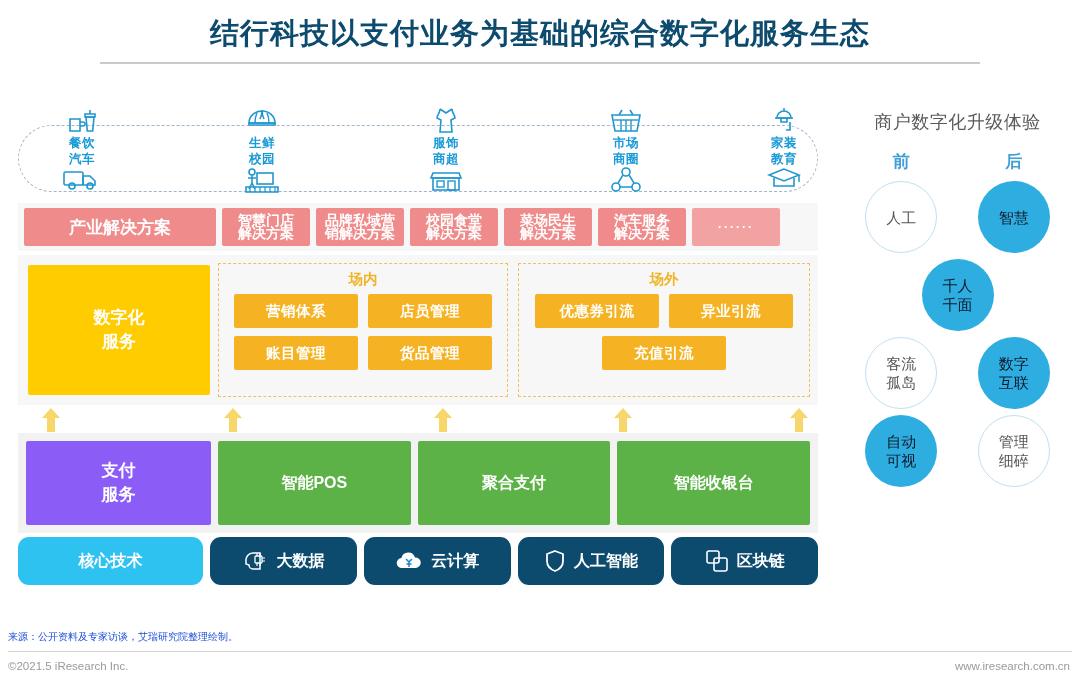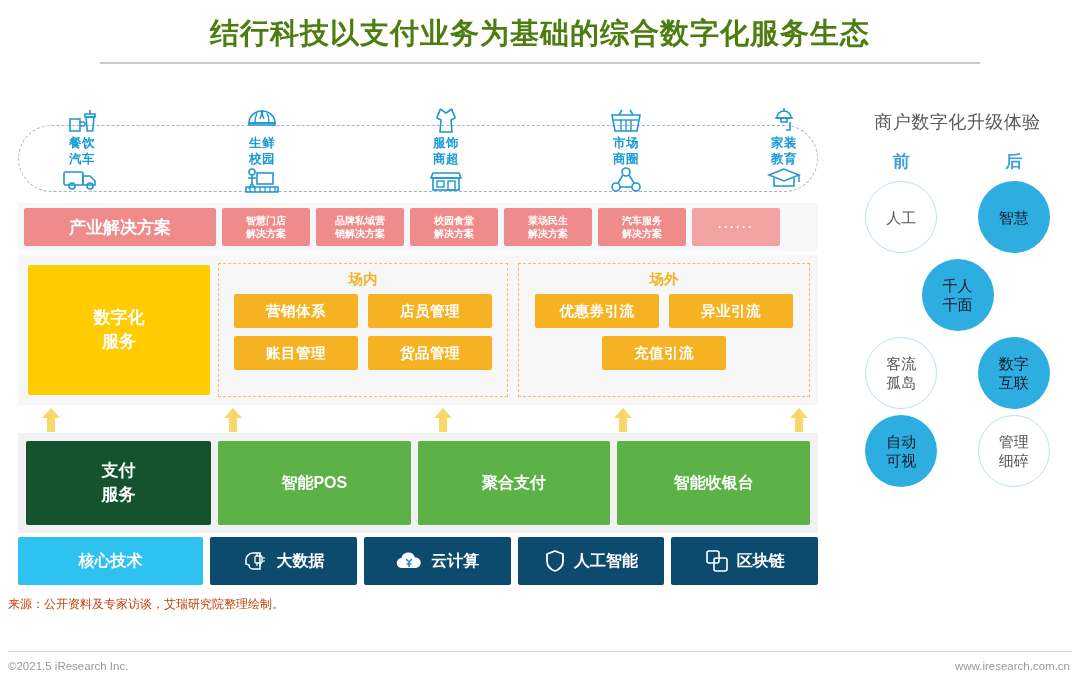--- a/index.html
+++ b/index.html
@@ -4,21 +4,21 @@
 <style>
   html,body{margin:0;padding:0;}
   body{
     width:1080px;height:686px;background:#ffffff;
     font-family:"Liberation Sans","DejaVu Sans",sans-serif;
     position:relative;overflow:hidden;
   }
   
   .title{
     position:absolute;left:0;top:14px;width:1080px;text-align:center;
-    font-size:29px;font-weight:bold;color:#4d7c0f;letter-spacing:1px;
+    font-size:29px;font-weight:bold;color:#0c4a6e;letter-spacing:1px;
   }
   .title-rule{
     position:absolute;left:100px;top:62px;width:880px;height:2px;background:#c9c9c9;
   }
   
   .diagram{position:absolute;left:18px;top:105px;width:800px;height:485px;}
 
   
   .capsule{
     position:absolute;left:0px;top:20px;width:800px;height:67px;
@@ -38,21 +38,21 @@
   .sol-row{
     position:absolute;left:0;top:98px;width:800px;height:48px;
     background:#f7f7f7;display:flex;align-items:center;padding:0 6px;box-sizing:border-box;
   }
   .sol{
     height:38px;margin-right:6px;border-radius:2px;
     display:flex;align-items:center;justify-content:center;text-align:center;
     color:#ffffff;font-weight:bold;box-sizing:border-box;padding:0 4px;
   }
   .sol.big{width:192px;background:#f08b8b;font-size:17px;}
-  .sol.small{width:88px;background:#f08b8b;font-size:10px;line-height:13.5px;}
+  .sol.small{width:88px;background:#f08b8b;font-size:14px;line-height:13.5px;}
   .sol.dots{width:88px;background:#f2a3a1;font-size:12px;letter-spacing:2px;}
 
   
   .ds-row{
     position:absolute;left:0;top:150px;width:800px;height:150px;
     background:#f7f7f7;box-sizing:border-box;padding:6px;
   }
   .ds-main{
     position:absolute;left:10px;top:10px;width:182px;height:130px;background:#ffcc00;
     color:#ffffff;font-size:17px;font-weight:bold;line-height:24px;text-align:center;
@@ -81,30 +81,30 @@
   
   .pay-row{
     position:absolute;left:0;top:328px;width:800px;height:100px;
     background:#f2f2f2;box-sizing:border-box;padding:8px;
     display:flex;gap:7px;
   }
   .pay{
     flex:1;border-radius:2px;display:flex;align-items:center;justify-content:center;
     color:#ffffff;font-weight:bold;text-align:center;
   }
-  .pay.first{background:#14532d;font-size:17px;line-height:24px;max-width:185px;}
+  .pay.first{background:#8b5cf6;font-size:17px;line-height:24px;max-width:185px;}
   .pay.rest{background:#5cb247;font-size:16px;}
 
   
   .tech-row{
     position:absolute;left:0;top:432px;width:800px;height:48px;
     display:flex;gap:7px;
   }
   .tech{
-    border-radius:2px;display:flex;align-items:center;justify-content:center;gap:8px;
+    border-radius:11px;display:flex;align-items:center;justify-content:center;gap:8px;
     color:#ffffff;font-weight:bold;font-size:16px;
   }
   .tech.first{width:185px;background:#2ec2f0;}
   .tech.rest{flex:1;background:#0c4a6e;}
   .tech svg{display:block;}
 
   
   .right{position:absolute;left:845px;top:110px;width:225px;height:480px;}
   .right-title{
     font-size:18px;color:#5a5a5a;text-align:center;letter-spacing:.5px;
@@ -119,21 +119,21 @@
   .circle{
     width:72px;height:72px;border-radius:50%;
     display:flex;align-items:center;justify-content:center;text-align:center;
     font-size:15px;line-height:19px;box-sizing:border-box;
   }
   .circle.before{background:#ffffff;border:1.4px solid #bfe0ef;color:#555555;}
   .circle.after{background:#2eaee0;color:#0f172a;font-weight:normal;}
 
   
   .src{
-    position:absolute;left:8px;top:596px;font-size:12px;color:#c2410c;
+    position:absolute;left:8px;top:630px;font-size:10px;color:#1d4ed8;
   }
   .footrule{position:absolute;left:8px;top:651px;width:1064px;height:1px;background:#d6d6d6;}
   .copy{position:absolute;left:8px;top:660px;font-size:11.5px;color:#9a9a9a;}
   .site{position:absolute;right:10px;top:660px;font-size:11.5px;color:#9a9a9a;}
 </style>
 </head>
 <body>
 
 <div class="title">结行科技以支付业务为基础的综合数字化服务生态</div>
 <div class="title-rule"></div>

